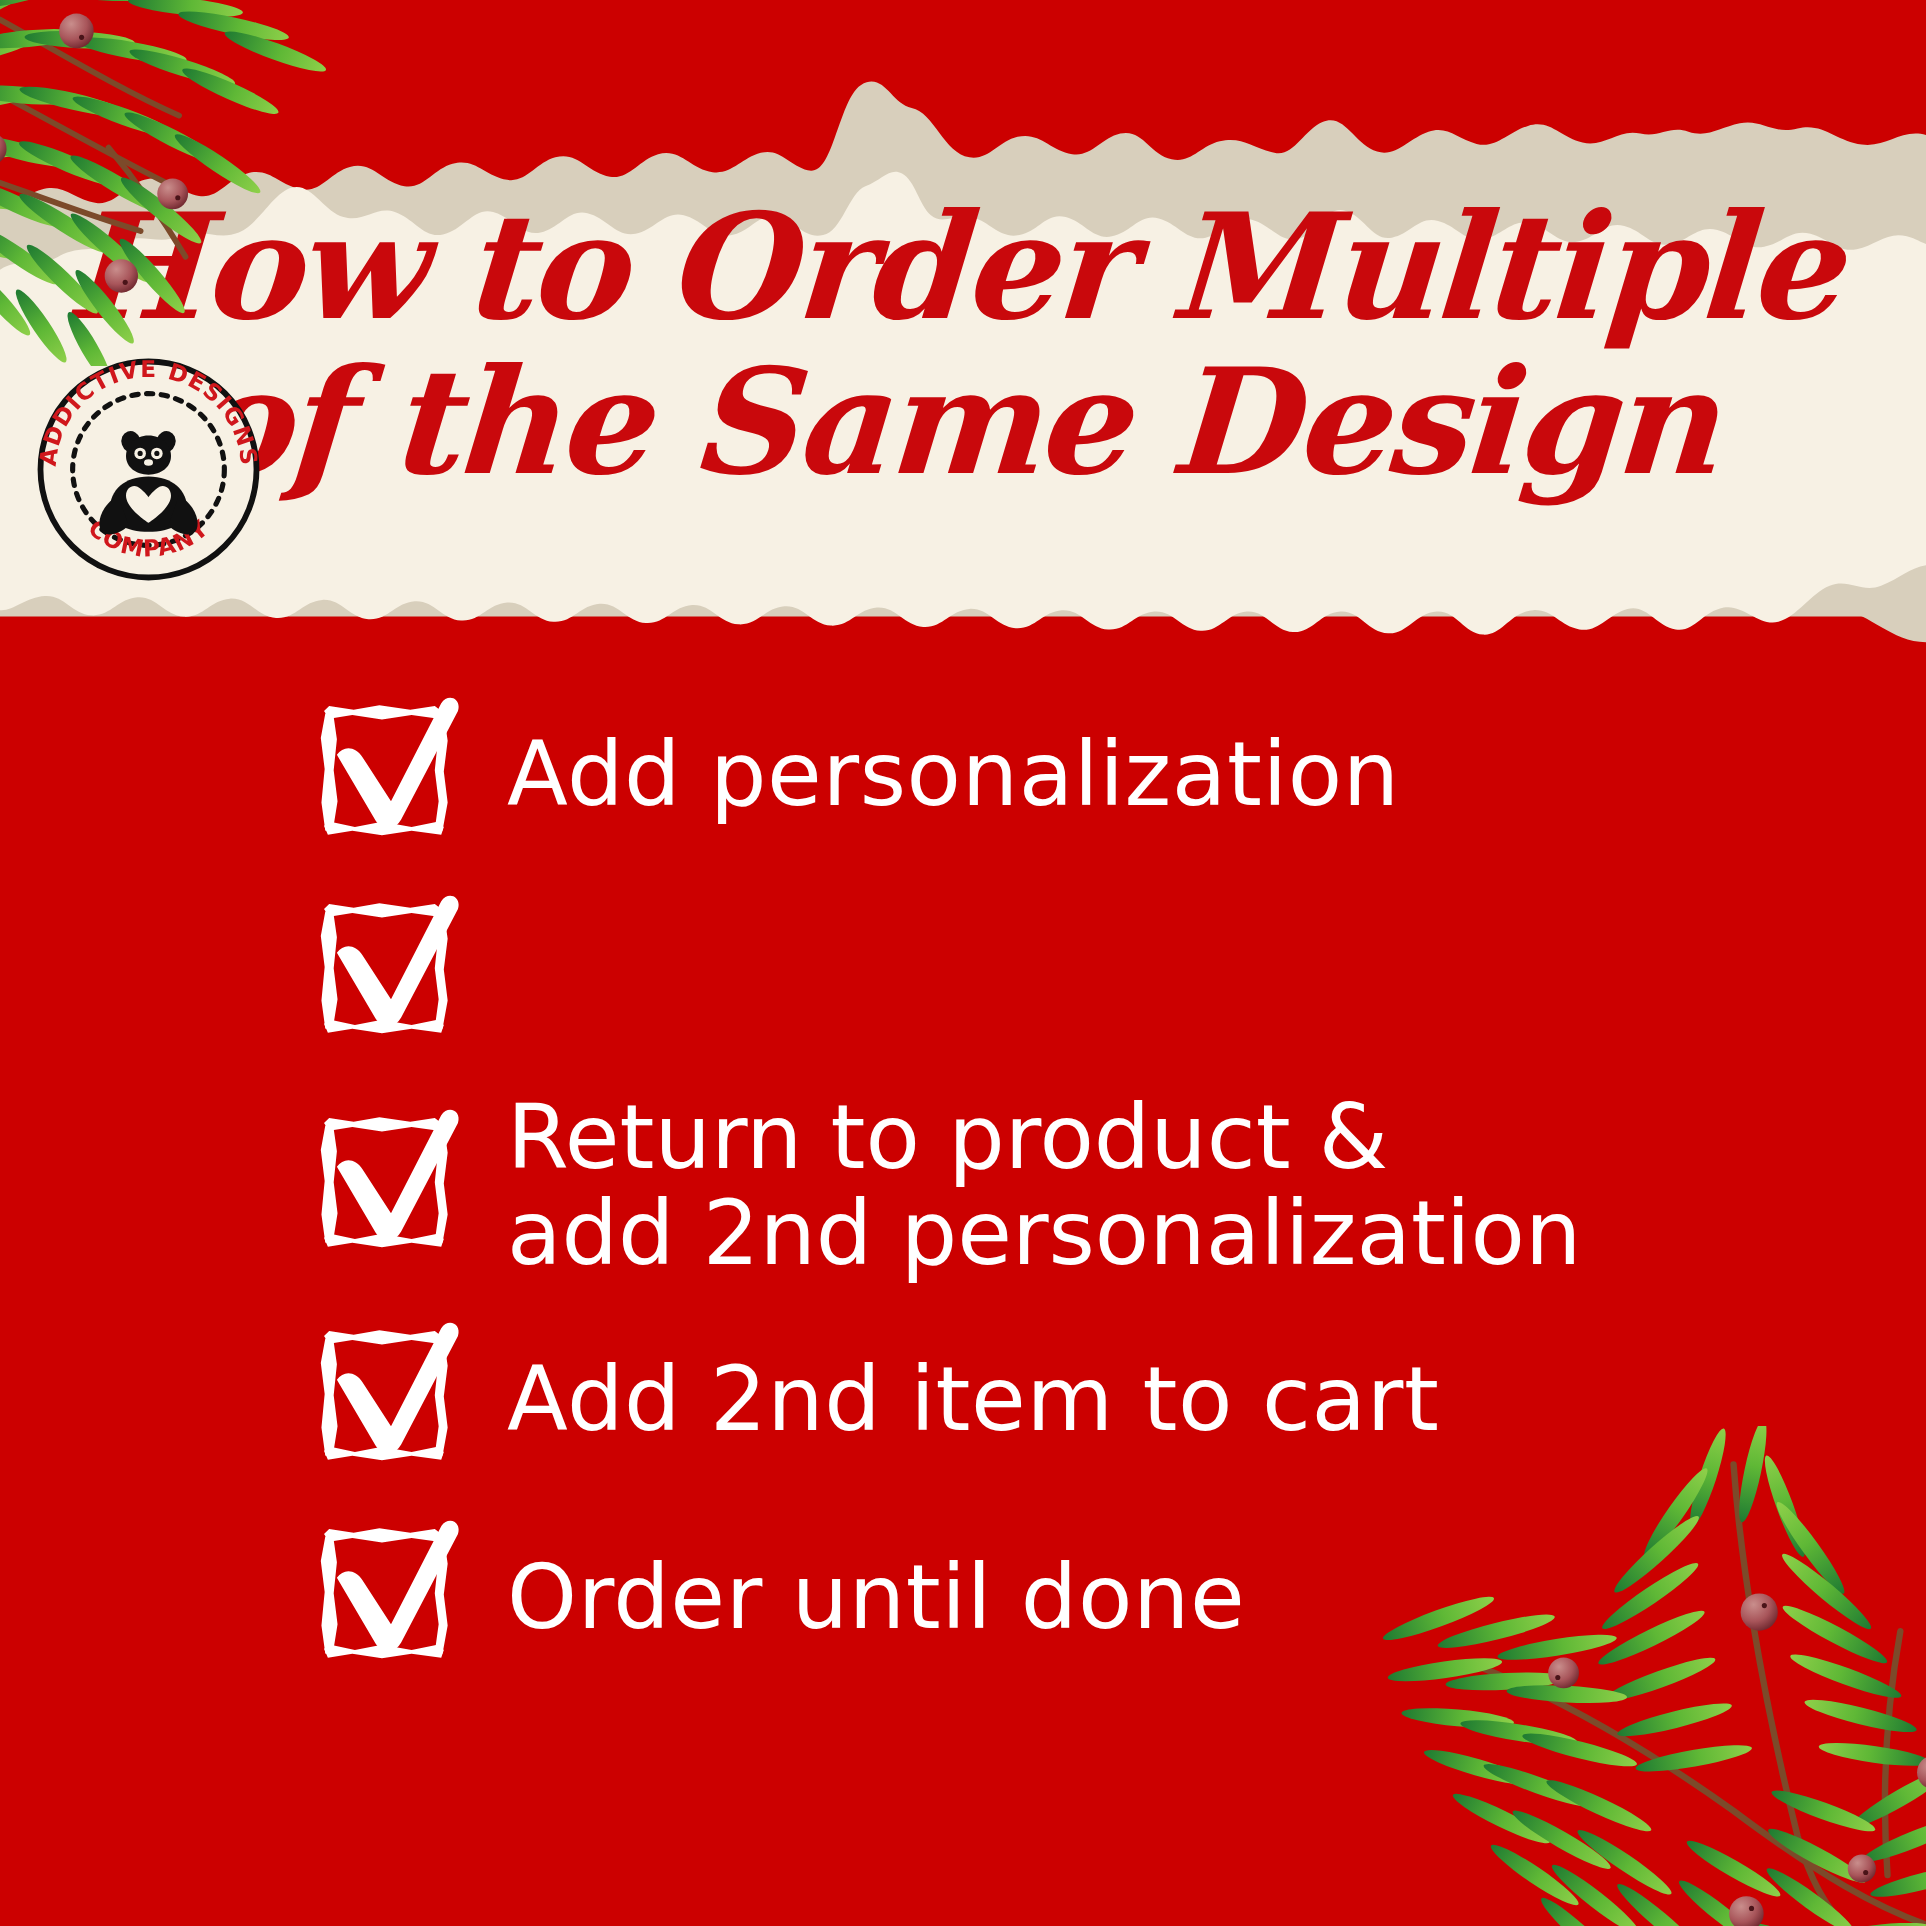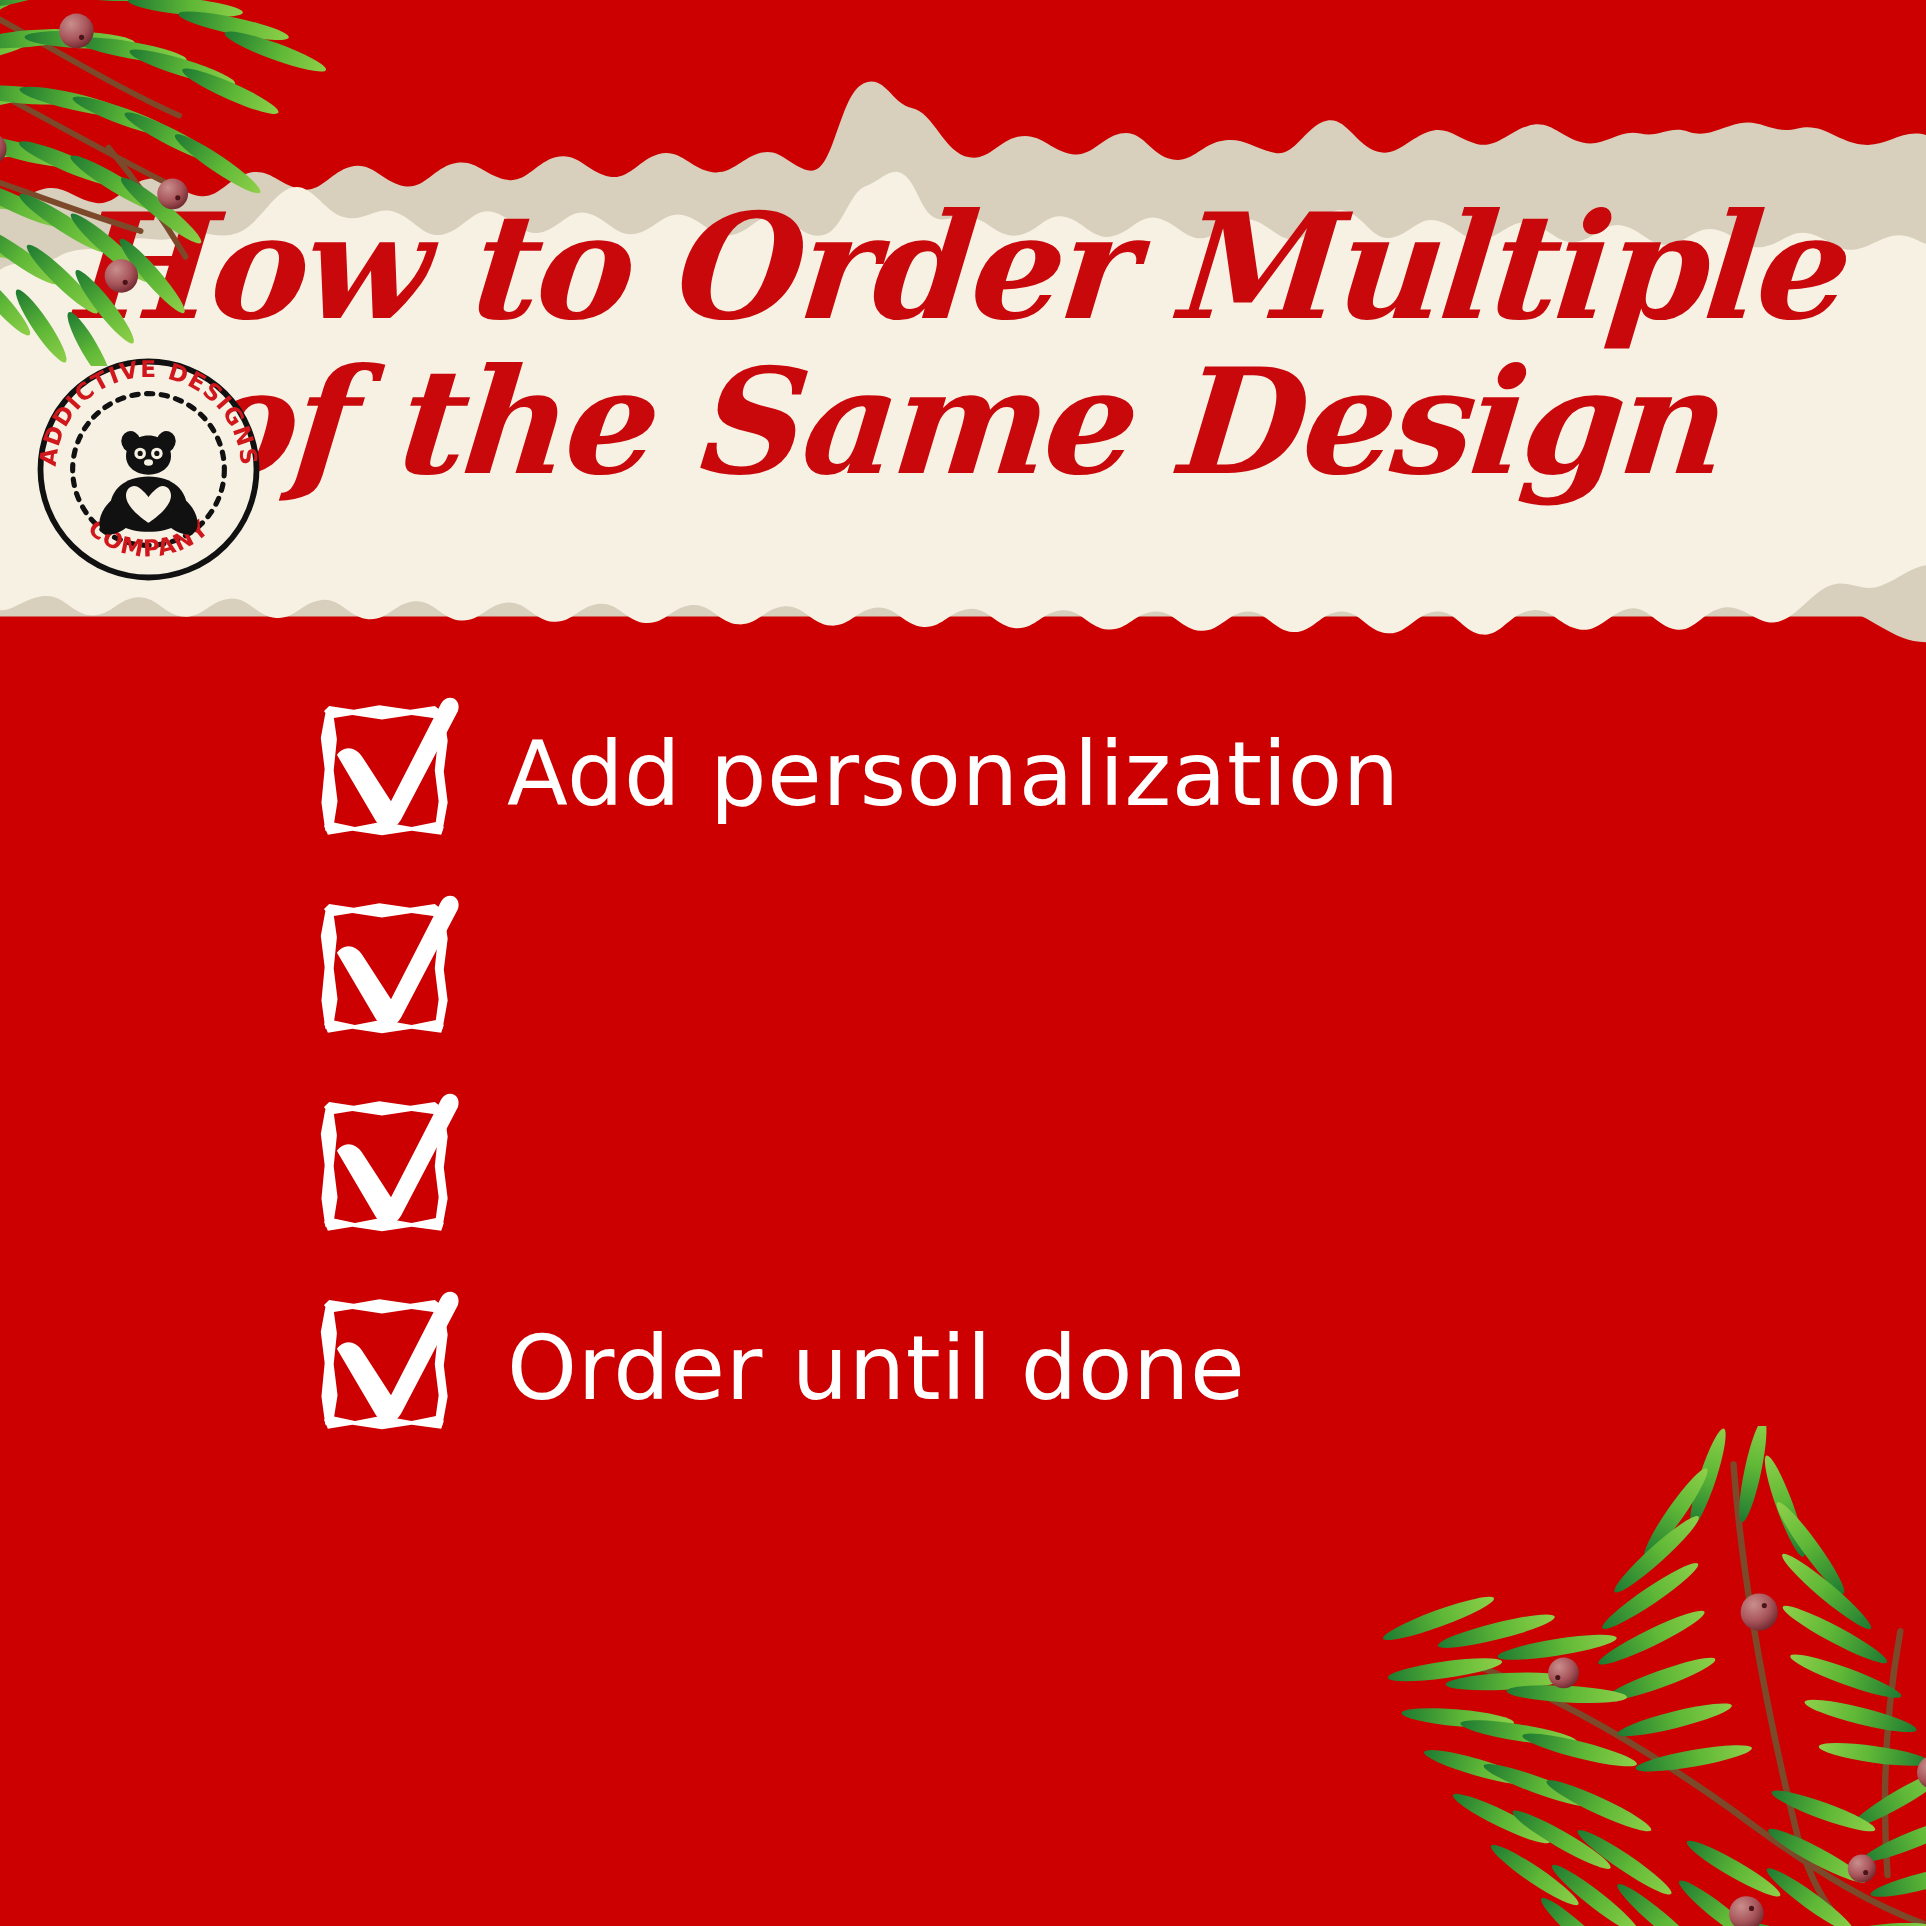--- a/index.html
+++ b/index.html
@@ -277,22 +277,43 @@
                      L15,118 L9,70 Z"></path>
             <path d="M188,30 L200,32 L206,74 L200,122 L206,170 L198,214 L186,212
                      L192,168 L186,120 L191,72 Z"></path>
             <path d="M14,206 L24,200 L62,208 L104,200 L150,208 L190,200 L200,208
                      L196,220 L150,214 L104,221 L58,214 L20,220 Z"></path>
             <path d="M34,96 C44,82 62,82 74,100 L118,168 L196,16
                      C206,0 228,8 222,28 L134,196 C124,214 104,214 94,198 Z"></path>
           </g>
         </svg>
       </span>
+      <span class="check-label tight">Return to product &amp;
+add 2nd personalization</span>
     </div>
 
+    <div class="check-row">
+      <span class="checkbox">
+        <svg viewBox="0 0 250 250" width="161" height="161">
+          <g fill="#FFFFFF">
+            <path d="M14,28 L22,20 L60,26 L100,19 L148,26 L186,20 L196,28 L192,40
+                     L150,34 L104,41 L58,34 L22,40 Z"></path>
+            <path d="M16,32 L28,30 L34,72 L29,120 L35,168 L28,212 L16,214 L10,170
+                     L15,118 L9,70 Z"></path>
+            <path d="M188,30 L200,32 L206,74 L200,122 L206,170 L198,214 L186,212
+                     L192,168 L186,120 L191,72 Z"></path>
+            <path d="M14,206 L24,200 L62,208 L104,200 L150,208 L190,200 L200,208
+                     L196,220 L150,214 L104,221 L58,214 L20,220 Z"></path>
+            <path d="M34,96 C44,82 62,82 74,100 L118,168 L196,16
+                     C206,0 228,8 222,28 L134,196 C124,214 104,214 94,198 Z"></path>
+          </g>
+        </svg>
+      </span>
+      <span class="check-label">Add 2nd item to cart</span>
+    </div>
 
     <div class="check-row">
       <span class="checkbox">
         <svg viewBox="0 0 250 250" width="161" height="161">
           <g fill="#FFFFFF">
             <path d="M14,28 L22,20 L60,26 L100,19 L148,26 L186,20 L196,28 L192,40
                      L150,34 L104,41 L58,34 L22,40 Z"></path>
             <path d="M16,32 L28,30 L34,72 L29,120 L35,168 L28,212 L16,214 L10,170
                      L15,118 L9,70 Z"></path>
             <path d="M188,30 L200,32 L206,74 L200,122 L206,170 L198,214 L186,212

